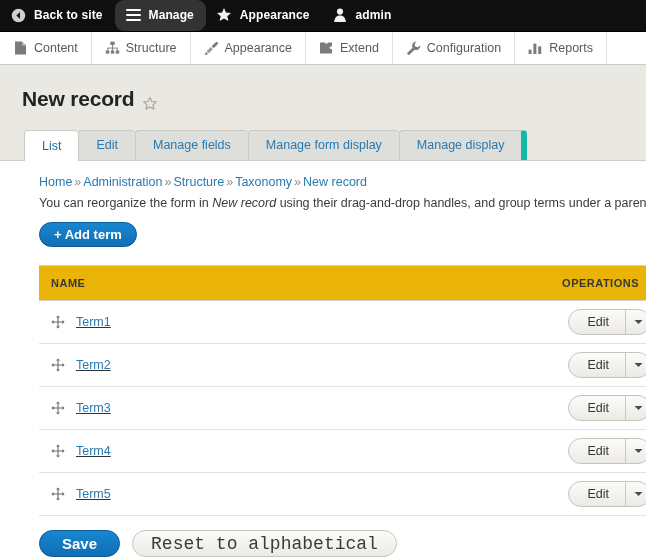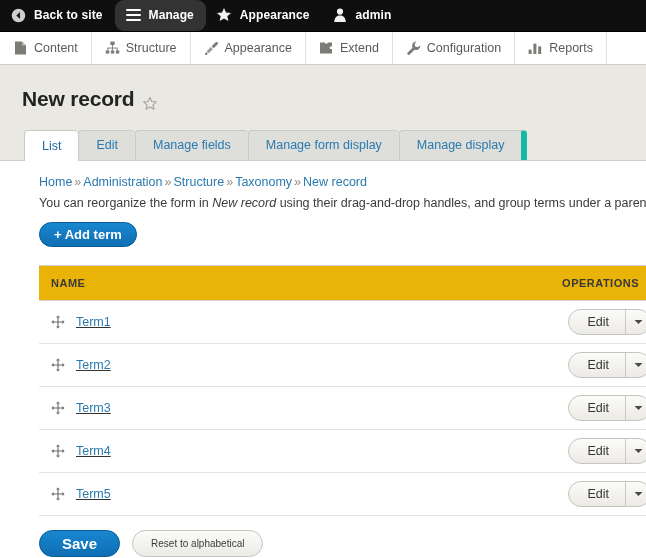--- a/index.html
+++ b/index.html
@@ -210,21 +210,22 @@
     height: 27px;
     font-size: 15px;
   }
   .btn-secondary {
     background: #f2f1ee;
     background-image: linear-gradient(to bottom, #fbfbf9, #ebeae5);
     color: #3b3b39;
     border-color: #c5c4be;
     padding: 0 18px;
     height: 27px;
-    font-size: 10px;
+    font-size: 18px;
+    font-family: Liberation Mono, monospace;
   }
 
   
   .table-wrap { padding: 18px 0 0 24px; }
   table.terms {
     width: 622px;
     border-collapse: collapse;
     table-layout: fixed;
   }
   table.terms thead th {

